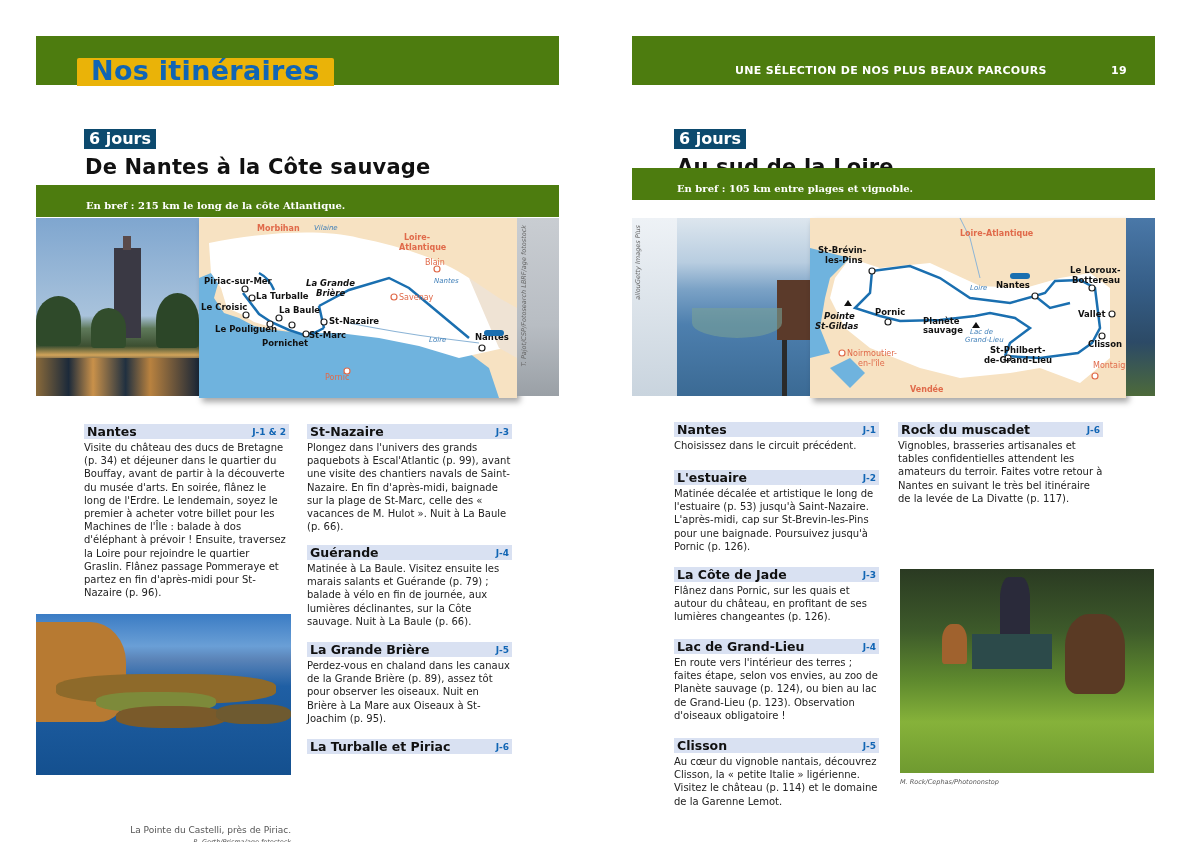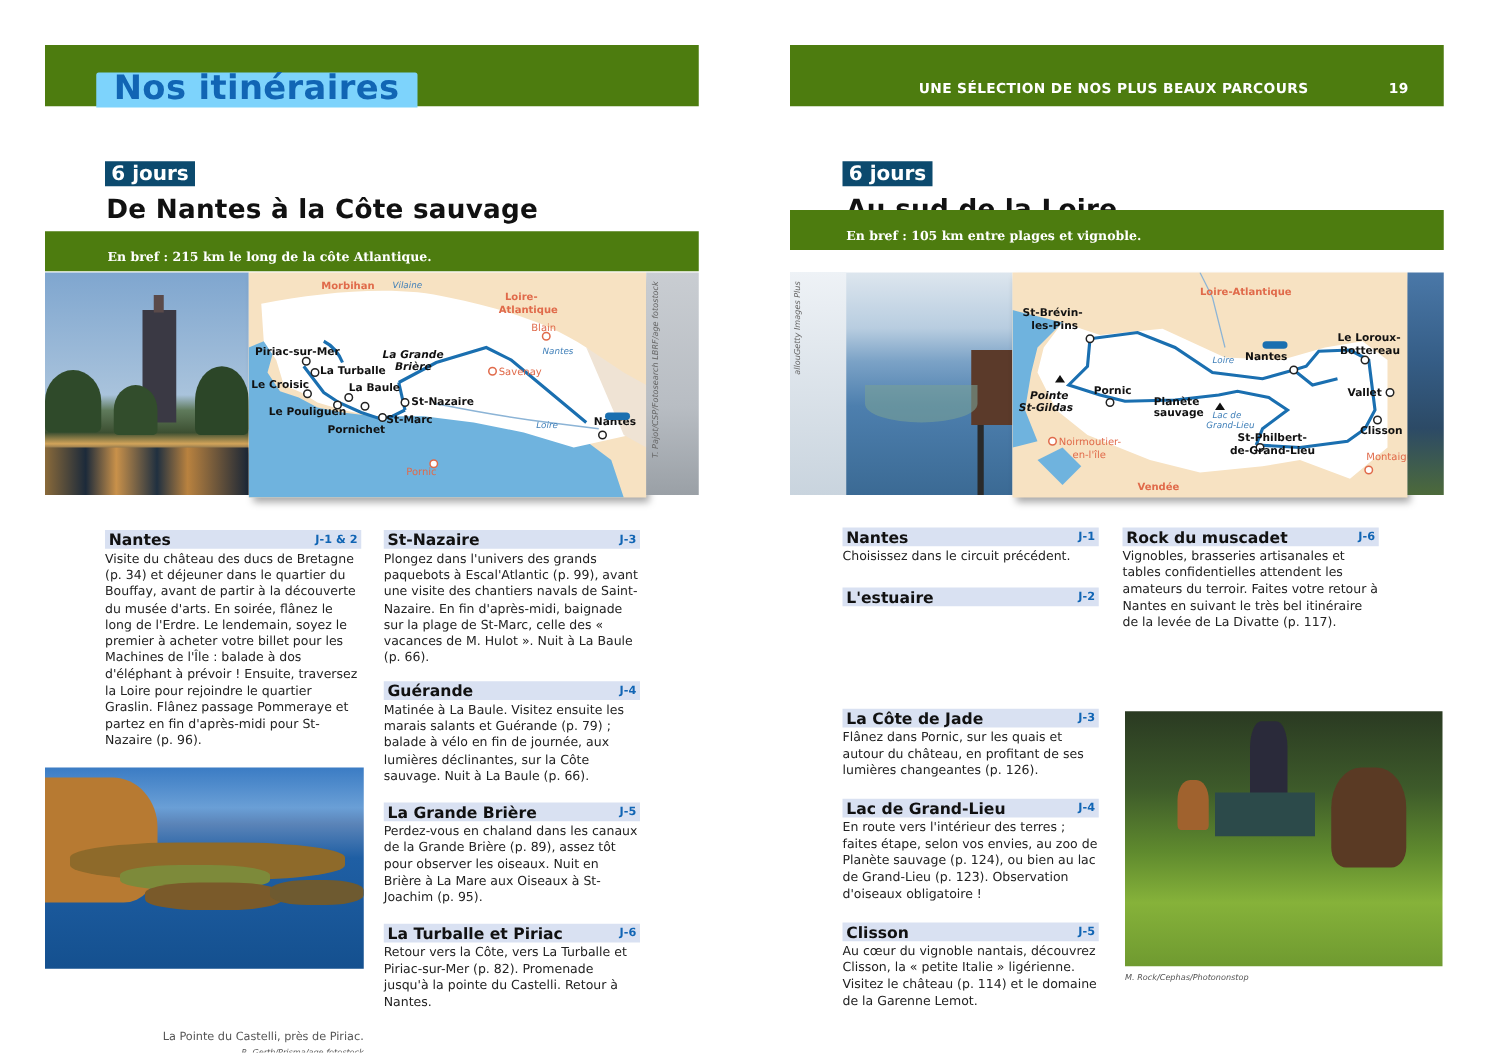--- a/index.html
+++ b/index.html
@@ -1,19 +1,19 @@
 <!DOCTYPE html>
 <html><head>
 <meta charset="utf-8">
 <style>
 *{box-sizing:border-box;margin:0;padding:0}
 body{width:1191px;height:842px;background:#fff;position:relative;overflow:hidden;font-family:"DejaVu Sans",sans-serif;color:#222}
 .abs{position:absolute}
 .bluebar{background:#4d7c0f}
-.page-title-tab{position:absolute;left:77px;top:58px;height:28px;background:#7dd3fc;padding:0 14px;border-radius:2px 2px 0 0}
+.page-title-tab{position:absolute;left:77px;top:58px;height:28px;background:#eab308;padding:0 14px;border-radius:2px 2px 0 0}
 .page-title-tab span{font-family:"DejaVu Sans",sans-serif;font-weight:bold;font-size:27px;color:#1165b4;letter-spacing:0.3px;line-height:34px;position:relative;top:-4px}
 .running{color:#fff;font-weight:bold;font-size:11px;letter-spacing:0.3px}
 .badge{background:#0c4a6e;color:#fff;font-weight:bold;font-size:16px;padding:0 5px;line-height:20px;display:inline-block}
 .route-title{font-weight:bold;font-size:21px;color:#111;letter-spacing:0.2px}
 .enbref{font-family:"DejaVu Serif",serif;font-size:10px;color:#fff;font-weight:bold}
 .photo{position:absolute;overflow:hidden}
 .credit-v{position:absolute;font-size:6.5px;color:#666;font-style:italic;writing-mode:vertical-rl;transform:rotate(180deg);white-space:nowrap}
 .map{position:absolute;background:#f7e2c2;box-shadow:3px 4px 6px rgba(0,0,0,.35)}
 .stage{position:absolute}
 .stage-head{background:#d9e1f2;height:15px;display:flex;justify-content:space-between;align-items:center;padding:0 3px}
@@ -132,21 +132,20 @@
     <span class="stage-name">La Grande Brière</span>
     <span class="stage-day">J-5</span>
   </div>
   <div class="stage-text">Perdez-vous en chaland dans les canaux de la Grande Brière (p. 89), assez tôt pour observer les oiseaux. Nuit en Brière à La Mare aux Oiseaux à St-Joachim (p. 95).</div>
 </div>
 <div class="stage" style="left:307px;top:739px;width:205px">
   <div class="stage-head">
     <span class="stage-name">La Turballe et Piriac</span>
     <span class="stage-day">J-6</span>
   </div>
-  <div class="stage-text">Retour vers la Côte, vers La Turballe et Piriac-sur-Mer (p. 82). Promenade jusqu'à la pointe du Castelli. Retour à Nantes.</div>
 </div>
 
 <div class="photo" style="left:36px;top:614px;width:255px;height:161px;background:linear-gradient(#3b7cc4 0%,#6a9fd6 20%,#5b84b8 28%,#1f5fa4 45%,#14508f 100%)">
   <div style="position:absolute;left:0;top:8px;width:90px;height:100px;background:#b77a32;border-radius:0 40% 30% 0"></div>
   <div style="position:absolute;left:20px;top:60px;width:220px;height:30px;background:#8e6a2a;border-radius:40%"></div>
   <div style="position:absolute;left:60px;top:78px;width:120px;height:20px;background:#7d8a3a;border-radius:40%"></div>
   <div style="position:absolute;left:80px;top:92px;width:110px;height:22px;background:#7a5a2a;border-radius:40%"></div>
   <div style="position:absolute;left:180px;top:90px;width:75px;height:20px;background:#6e5a30;border-radius:40%"></div>
 </div>
 <div class="caption" style="left:36px;top:824px;width:255px;text-align:right">
@@ -239,20 +238,21 @@
     <span class="stage-name">Nantes</span>
     <span class="stage-day">J-1</span>
   </div>
   <div class="stage-text">Choisissez dans le circuit précédent.</div>
 </div>
 <div class="stage" style="left:674px;top:470px;width:205px">
   <div class="stage-head">
     <span class="stage-name">L'estuaire</span>
     <span class="stage-day">J-2</span>
   </div>
+  <div class="stage-text">Matinée décalée et artistique le long de l'estuaire (p. 53) jusqu'à Saint-Nazaire. L'après-midi, cap sur St-Brevin-les-Pins pour une baignade. Poursuivez jusqu'à Pornic (p. 126).</div>
 </div>
 <div class="stage" style="left:674px;top:567px;width:205px">
   <div class="stage-head">
     <span class="stage-name">La Côte de Jade</span>
     <span class="stage-day">J-3</span>
   </div>
   <div class="stage-text">Flânez dans Pornic, sur les quais et autour du château, en profitant de ses lumières changeantes (p. 126).</div>
 </div>
 <div class="stage" style="left:674px;top:639px;width:205px">
   <div class="stage-head">

